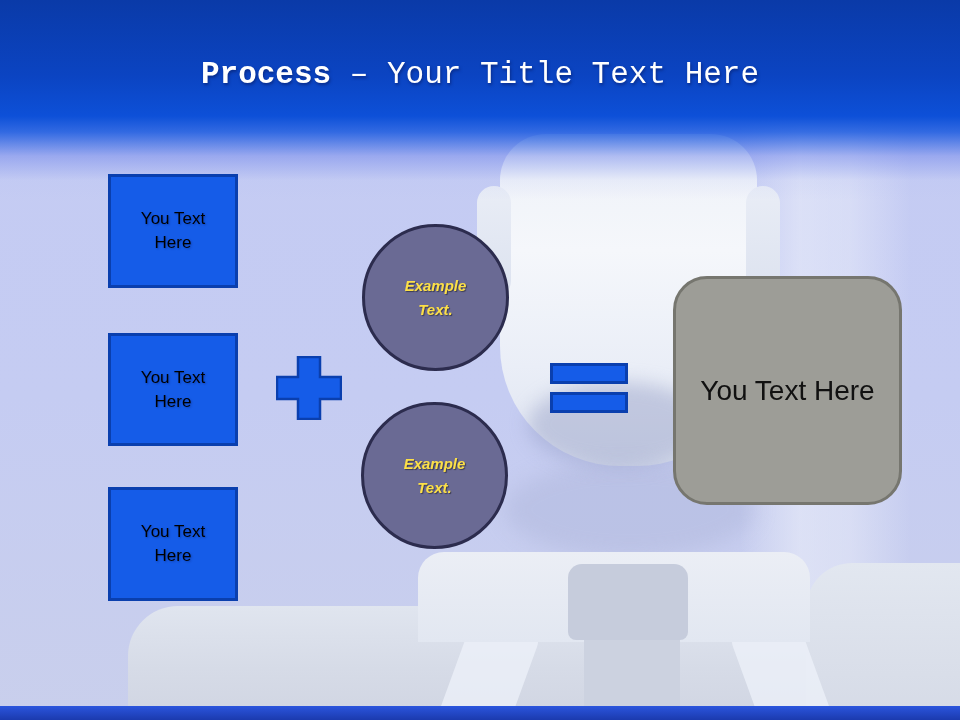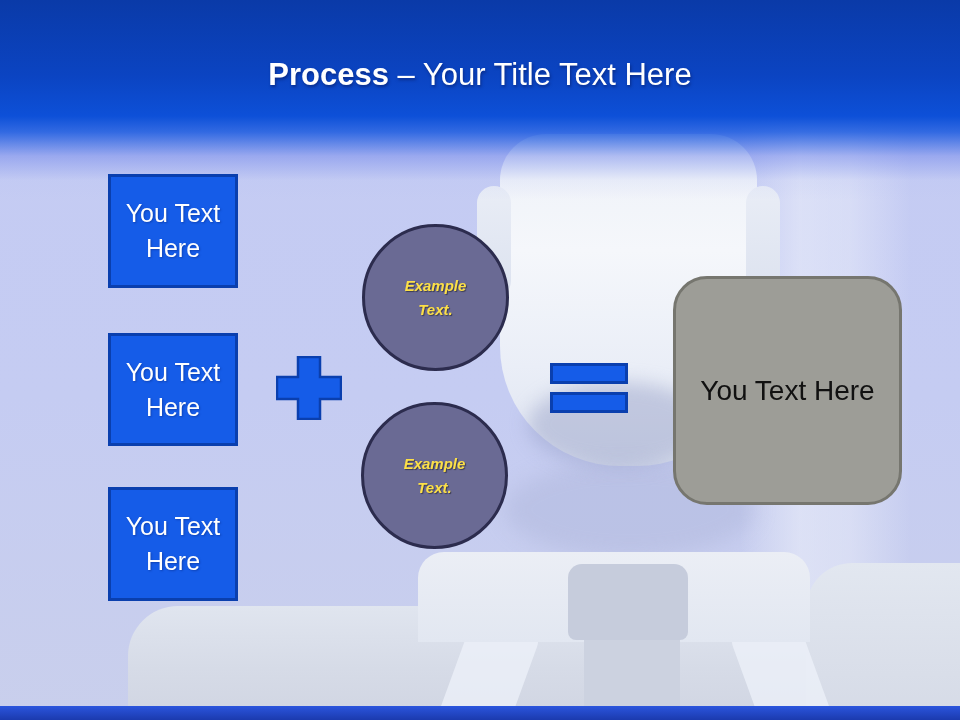--- a/index.html
+++ b/index.html
@@ -33,28 +33,28 @@
   .tie-knot{position:absolute;left:568px;top:564px;width:120px;height:76px;
     border-radius:14px 14px 8px 8px;background:#c6ccdc;}
   .tie-body{position:absolute;left:584px;top:632px;width:96px;height:88px;background:#ccd2e0;}
 
   
   .header{position:absolute;left:0;top:0;width:960px;height:200px;
     background:linear-gradient(180deg,#0a3aa8 0%,#0b44c2 38%,#0d50d8 58%,
       rgba(18,84,222,.82) 66%,rgba(112,134,235,.5) 78%,rgba(186,196,243,.18) 90%,rgba(196,203,244,0) 100%);}
   .title{position:absolute;left:0;top:52px;width:960px;height:46px;line-height:46px;
     text-align:center;color:#ffffff;font-size:31px;
-    text-shadow:1px 2px 3px rgba(8,20,80,.5);}
+    text-shadow:1px 2px 3px rgba(8,20,80,.5);font-family:Liberation Mono, monospace;}
   .title b{font-weight:bold;}
 
   
   .blue-box{position:absolute;left:108px;width:130px;height:114px;box-sizing:border-box;
     background:#155ce8;border:3px solid #0a3fae;
     display:flex;align-items:center;justify-content:center;text-align:center;
-    color:#ffffff;font-size:25px;line-height:1.4;white-space:pre-line;
+    color:#000000;font-size:17px;line-height:1.4;white-space:pre-line;
     text-shadow:1px 1px 2px rgba(0,20,90,.35);}
   .box1{top:174px;} .box2{top:333px;height:113px;} .box3{top:487px;}
 
   .plus-wrap{position:absolute;left:276px;top:356px;width:66px;height:64px;}
 
   .eq-wrap{position:absolute;left:550px;top:363px;width:78px;height:50px;}
   .eq-bar{position:absolute;left:0;width:78px;height:21px;box-sizing:border-box;
     background:#155ce8;border:3px solid #0a3fae;}
   .eq-top{top:0;} .eq-bot{top:29px;}
 

